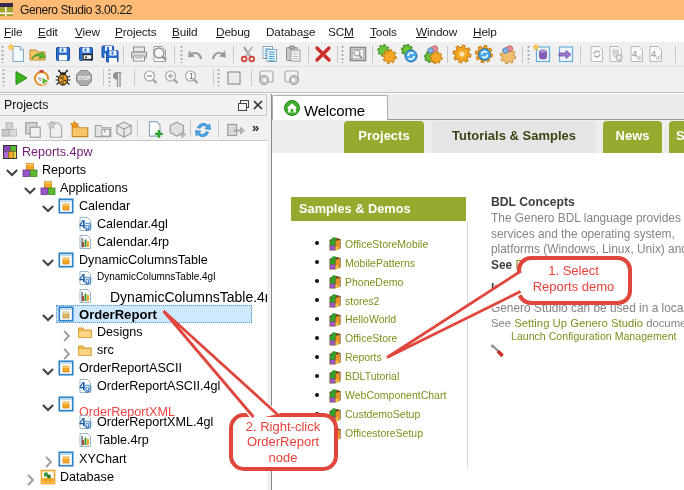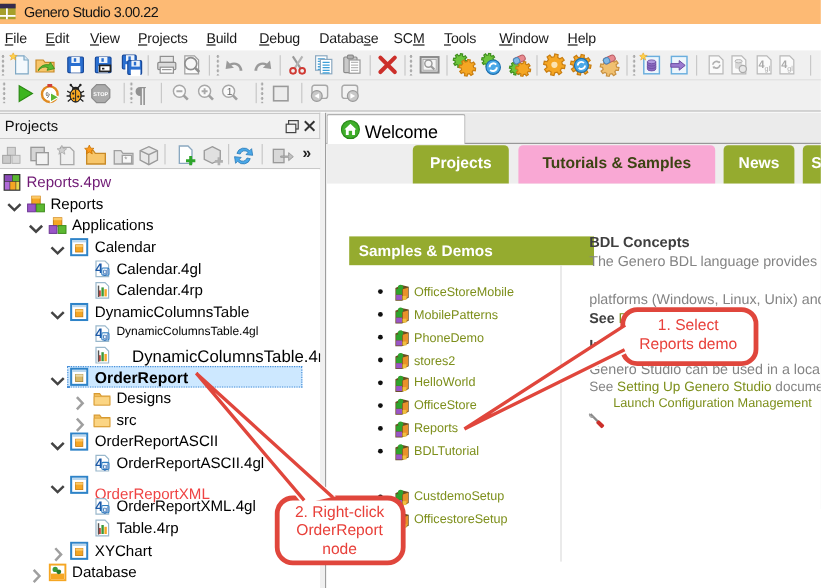--- a/index.html
+++ b/index.html
@@ -24,22 +24,22 @@
 #vline{left:271px;top:94px;width:1px;height:396px;background:#8a8a8a}
 
 #ra{left:272px;top:94px;width:412px;height:396px;background:#ebebeb}
 #tabbar{left:272px;top:94px;width:412px;height:26px;background:#ebebeb;border-bottom:1px solid #989898;box-sizing:border-box}
 #wtab{left:272px;top:95px;width:116px;height:25px;background:#fff;border:1px solid #b0b0b0;border-bottom:none;border-radius:2px 2px 0 0;box-sizing:border-box}
 #wtab span{position:absolute;left:31px;top:6px;font-size:15px;letter-spacing:-0.2px;color:#000}
 #page{left:272px;top:120px;width:412px;height:370px;background:#fff;overflow:hidden}
 #band{position:absolute;left:0;top:0;width:412px;height:33px;background:#eeeeee}
 .ntab{position:absolute;top:1px;height:32px;border-radius:4px 4px 0 0;font-size:13px;font-weight:bold;text-align:center;box-sizing:border-box}
 .ntab.g{background:#95ab2f;color:#fff}
-.ntab.a{background:#f9a8d4;color:#3c4413}
-#sdh{position:absolute;left:19px;top:77px;width:204px;height:24px;background:#95ab2f}
+.ntab.a{background:#e5e5e5;color:#3c4413}
+#sdh{position:absolute;left:19px;top:77px;width:175px;height:24px;background:#95ab2f}
 #sdh span{position:absolute;left:8px;top:4px;color:#fff;font-weight:bold;font-size:12.8px}
 #colline{position:absolute;left:195px;top:101px;width:1px;height:247px;background:#dcdcdc}
 .li{position:absolute;left:0;width:240px;height:22px}
 .li .bu{position:absolute;left:43px;top:8px;width:4px;height:4px;border-radius:50%;background:#111}
 .li .tx{position:absolute;left:73px;top:4.5px;font-size:10.5px;color:#7d8f1b}
 .rc{position:absolute;left:219px;white-space:nowrap;font-size:11.9px;color:#848484}
 .rc b{color:#3f3f3f}
 .rh{position:absolute;left:219px;white-space:nowrap;font-size:12.2px;font-weight:bold;color:#3f3f3f}
 .lnk{color:#7d8f1b}
 #overlay{left:0;top:0;width:684px;height:490px;pointer-events:none}
@@ -654,20 +654,32 @@
       <svg style="position:absolute;left:55px;top:3px" width="16" height="16" viewBox="0 0 16 16">
         <path d="M2.5,4 L7.5,1.6 L13.6,3 L13.6,12.2 L8,14.6 L2.5,14.6 Z" fill="#6a4e20"></path>
         <circle cx="6.8" cy="3.4" r="2.2" fill="#2fa32c"></circle>
         <rect x="3.1" y="4.8" width="4.9" height="4.7" fill="#2fa32c"></rect>
         <rect x="3.1" y="9.7" width="4.9" height="4.2" fill="#9a55c8"></rect>
         <path d="M8.6,5 L13,3.7 L13,11.8 L8.6,13.8 Z" fill="#e8912a"></path>
         <rect x="8.5" y="10.6" width="3.2" height="3.3" fill="#f0c040"></rect>
       </svg>
       <span class="tx">BDLTutorial</span>
     </div>
+<div class="li" style="top:264.66px">
+      <span class="bu"></span>
+      <svg style="position:absolute;left:55px;top:3px" width="16" height="16" viewBox="0 0 16 16">
+        <path d="M2.5,4 L7.5,1.6 L13.6,3 L13.6,12.2 L8,14.6 L2.5,14.6 Z" fill="#6a4e20"></path>
+        <circle cx="6.8" cy="3.4" r="2.2" fill="#2fa32c"></circle>
+        <rect x="3.1" y="4.8" width="4.9" height="4.7" fill="#2fa32c"></rect>
+        <rect x="3.1" y="9.7" width="4.9" height="4.2" fill="#9a55c8"></rect>
+        <path d="M8.6,5 L13,3.7 L13,11.8 L8.6,13.8 Z" fill="#e8912a"></path>
+        <rect x="8.5" y="10.6" width="3.2" height="3.3" fill="#f0c040"></rect>
+      </svg>
+      <span class="tx">WebComponentChart</span>
+    </div>
 <div class="li" style="top:283.58px">
       <span class="bu"></span>
       <svg style="position:absolute;left:55px;top:3px" width="16" height="16" viewBox="0 0 16 16">
         <path d="M2.5,4 L7.5,1.6 L13.6,3 L13.6,12.2 L8,14.6 L2.5,14.6 Z" fill="#6a4e20"></path>
         <circle cx="6.8" cy="3.4" r="2.2" fill="#2fa32c"></circle>
         <rect x="3.1" y="4.8" width="4.9" height="4.7" fill="#2fa32c"></rect>
         <rect x="3.1" y="9.7" width="4.9" height="4.2" fill="#9a55c8"></rect>
         <path d="M8.6,5 L13,3.7 L13,11.8 L8.6,13.8 Z" fill="#e8912a"></path>
         <rect x="8.5" y="10.6" width="3.2" height="3.3" fill="#f0c040"></rect>
       </svg>
@@ -680,20 +692,21 @@
         <circle cx="6.8" cy="3.4" r="2.2" fill="#2fa32c"></circle>
         <rect x="3.1" y="4.8" width="4.9" height="4.7" fill="#2fa32c"></rect>
         <rect x="3.1" y="9.7" width="4.9" height="4.2" fill="#9a55c8"></rect>
         <path d="M8.6,5 L13,3.7 L13,11.8 L8.6,13.8 Z" fill="#e8912a"></path>
         <rect x="8.5" y="10.6" width="3.2" height="3.3" fill="#f0c040"></rect>
       </svg>
       <span class="tx">OfficestoreSetup</span>
     </div>
 <div class="rh" style="top:75px">BDL Concepts</div>
 <div class="rc" style="top:91px">The Genero BDL language provides SQL</div>
+<div class="rc" style="top:106.5px">services and the operating system,</div>
 <div class="rc" style="top:122px">platforms (Windows, Linux, Unix) and</div>
 <div class="rc" style="top:137.5px"><b>See </b><span class="lnk">Documentation</span></div>
 <div class="rh" style="top:161px">Installation</div>
 <div class="rc" style="top:181px">Genero Studio can be used in a local</div>
 <div class="rc" style="top:196.5px;font-size:11.3px">See <span class="lnk">Setting Up Genero Studio</span> documentation</div>
 <svg style="position:absolute;left:217px;top:222px" width="16" height="16" viewBox="0 0 16 16">
       <path d="M3,3 L13,13" stroke="#888" stroke-width="2"></path>
       <path d="M2,2 a3,3 0 0 0 4,4 l-1,-1.5 l-1.5,1 Z" fill="#999"></path>
       <rect x="9" y="8" width="3.5" height="7" rx="1" transform="rotate(-45 11 11)" fill="#cc2f2a"></rect>
     </svg>

